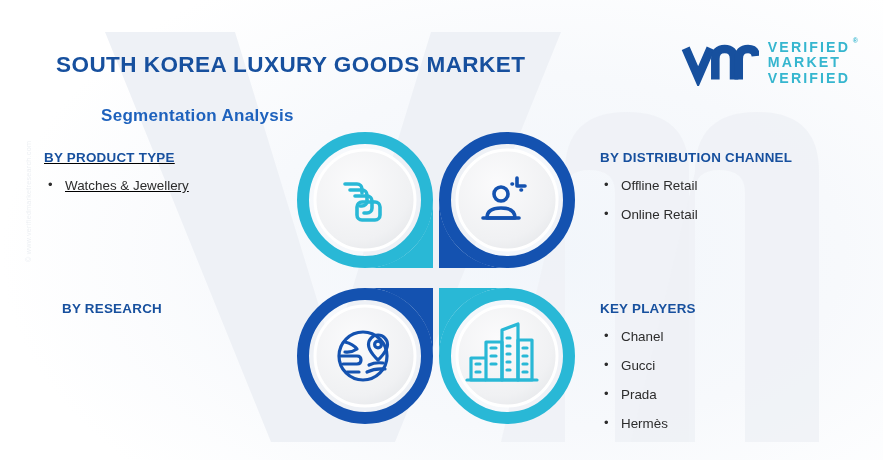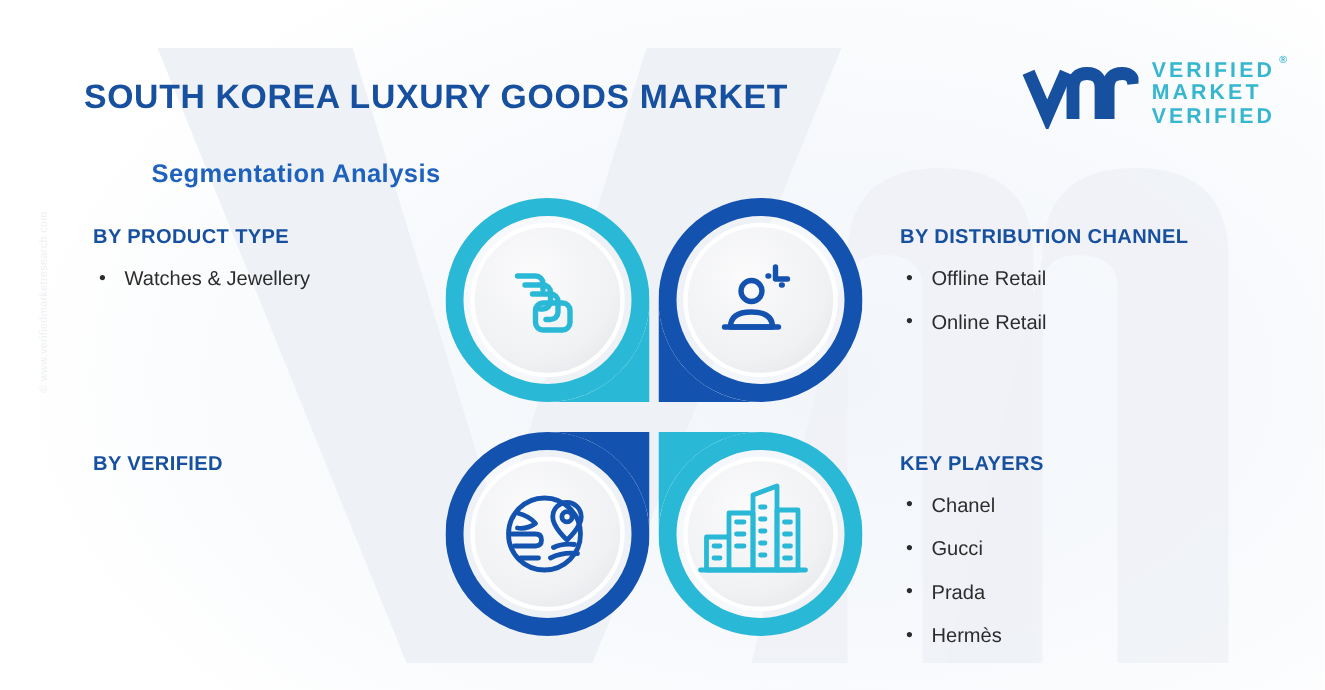--- a/index.html
+++ b/index.html
@@ -110,21 +110,21 @@
   }
   .seg li:last-child { margin-bottom:0; }
   .seg li::before {
     content:"\2022";
     position:absolute;
     left:4px; top:-1px;
     font-size:13px;
     color:#2c2c2c;
   }
 
-  .seg-product   { left:62px;  top:150px; }
+  .seg-product   { left:44px;  top:150px;text-decoration:underline; }
   .seg-channel   { left:600px; top:150px; }
   .seg-geography { left:62px;  top:301px; }
   .seg-players   { left:600px; top:301px; }
 
   
   .pinwheel {
     position:absolute;
     left:297px; top:132px;
     width:278px; height:292px;
   }
@@ -172,21 +172,21 @@
 
   <div class="seg seg-channel">
     <h3>BY DISTRIBUTION CHANNEL</h3>
     <ul>
       <li>Offline Retail</li>
       <li>Online Retail</li>
     </ul>
   </div>
 
   <div class="seg seg-geography">
-    <h3>BY VERIFIED</h3>
+    <h3>BY RESEARCH</h3>
   </div>
 
   <div class="seg seg-players">
     <h3>KEY PLAYERS</h3>
     <ul>
       <li>Chanel</li>
       <li>Gucci</li>
       <li>Prada</li>
       <li>Hermès</li>
     </ul>

